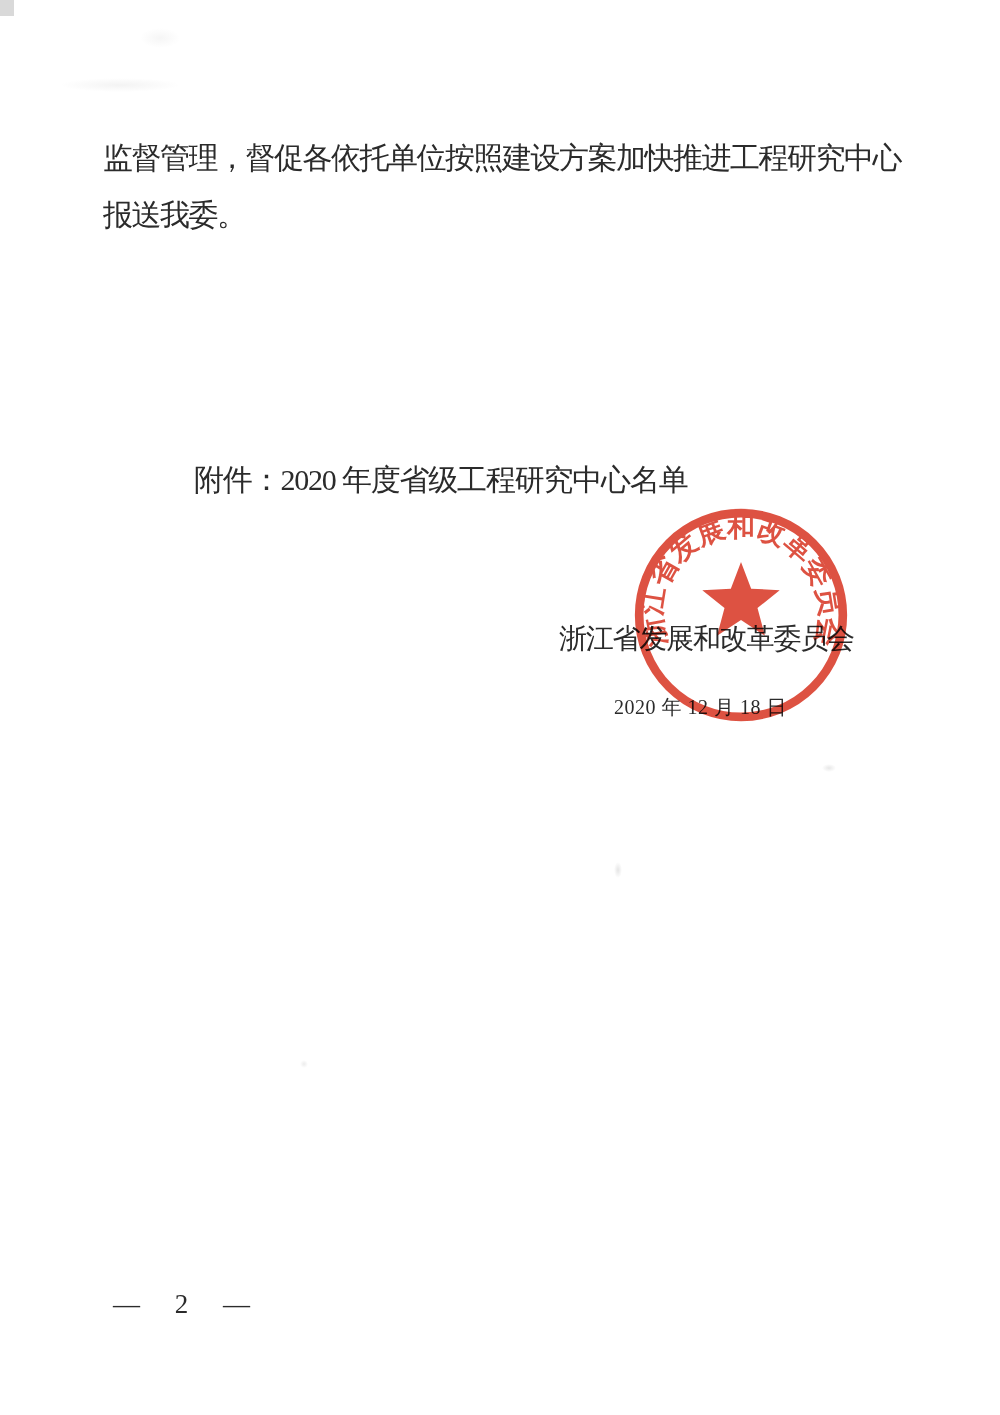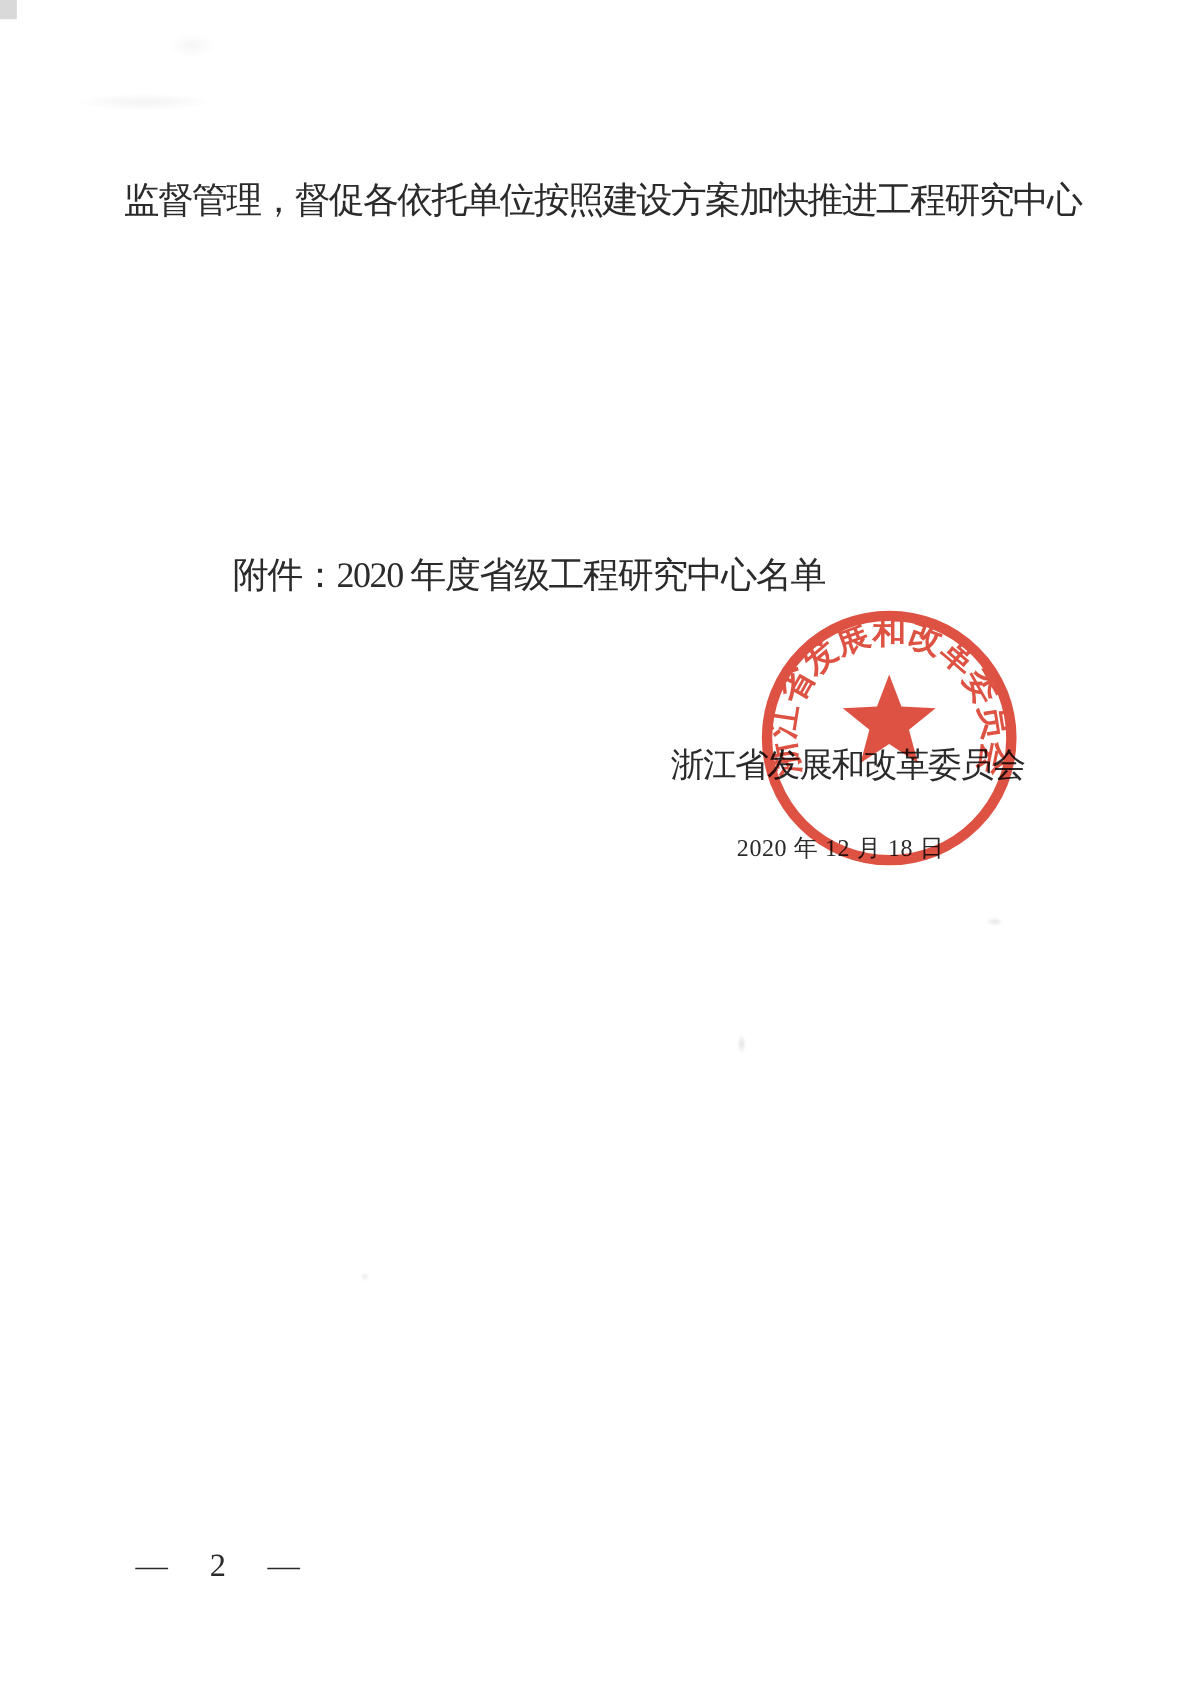--- a/index.html
+++ b/index.html
@@ -26,21 +26,21 @@
   }
   .corner-smudge {
     position: absolute;
     left: 0; top: 0;
     width: 14px; height: 16px;
     background: #d9d9d9;
   }
   .body-text {
     position: absolute;
     left: 103px;
-    top: 139px;
+    top: 129px;
     width: 806px;
     font-size: 30px;
     line-height: 57px;
     letter-spacing: -1.5px;
     text-align: justify;
   }
   .body-line { white-space: nowrap; }
   .attachment-line {
     position: absolute;
     left: 164px;
@@ -104,20 +104,21 @@
 
   <div class="corner-smudge"></div>
   <div class="noise" style="left:60px; top:78px; width:120px; height:14px; opacity:.25;"></div>
   <div class="noise" style="left:140px; top:28px; width:40px; height:20px; opacity:.2;"></div>
   <div class="noise" style="left:822px; top:764px; width:14px; height:8px; opacity:.5;"></div>
   <div class="noise" style="left:614px; top:862px; width:8px; height:16px; opacity:.55;"></div>
   <div class="noise" style="left:300px; top:1060px; width:8px; height:8px; opacity:.4;"></div>
 
   <div class="body-text">
     <div class="body-line">监督管理，督促各依托单位按照建设方案加快推进工程研究中心</div>
+    <div class="body-line">报送我委。</div>
   </div>
 
   <div class="attachment-line">附件：2020 年度省级工程研究中心名单</div>
 
   <div class="org-line">浙江省发展和改革委员会</div>
   <div class="date-line">2020 年 12 月 18 日</div>
 
   <div class="seal">
     <svg width="224" height="224" viewBox="0 0 220 220">
       <circle cx="110" cy="110" r="100" fill="none" stroke-width="8.5" stroke="#d93a28"></circle>

